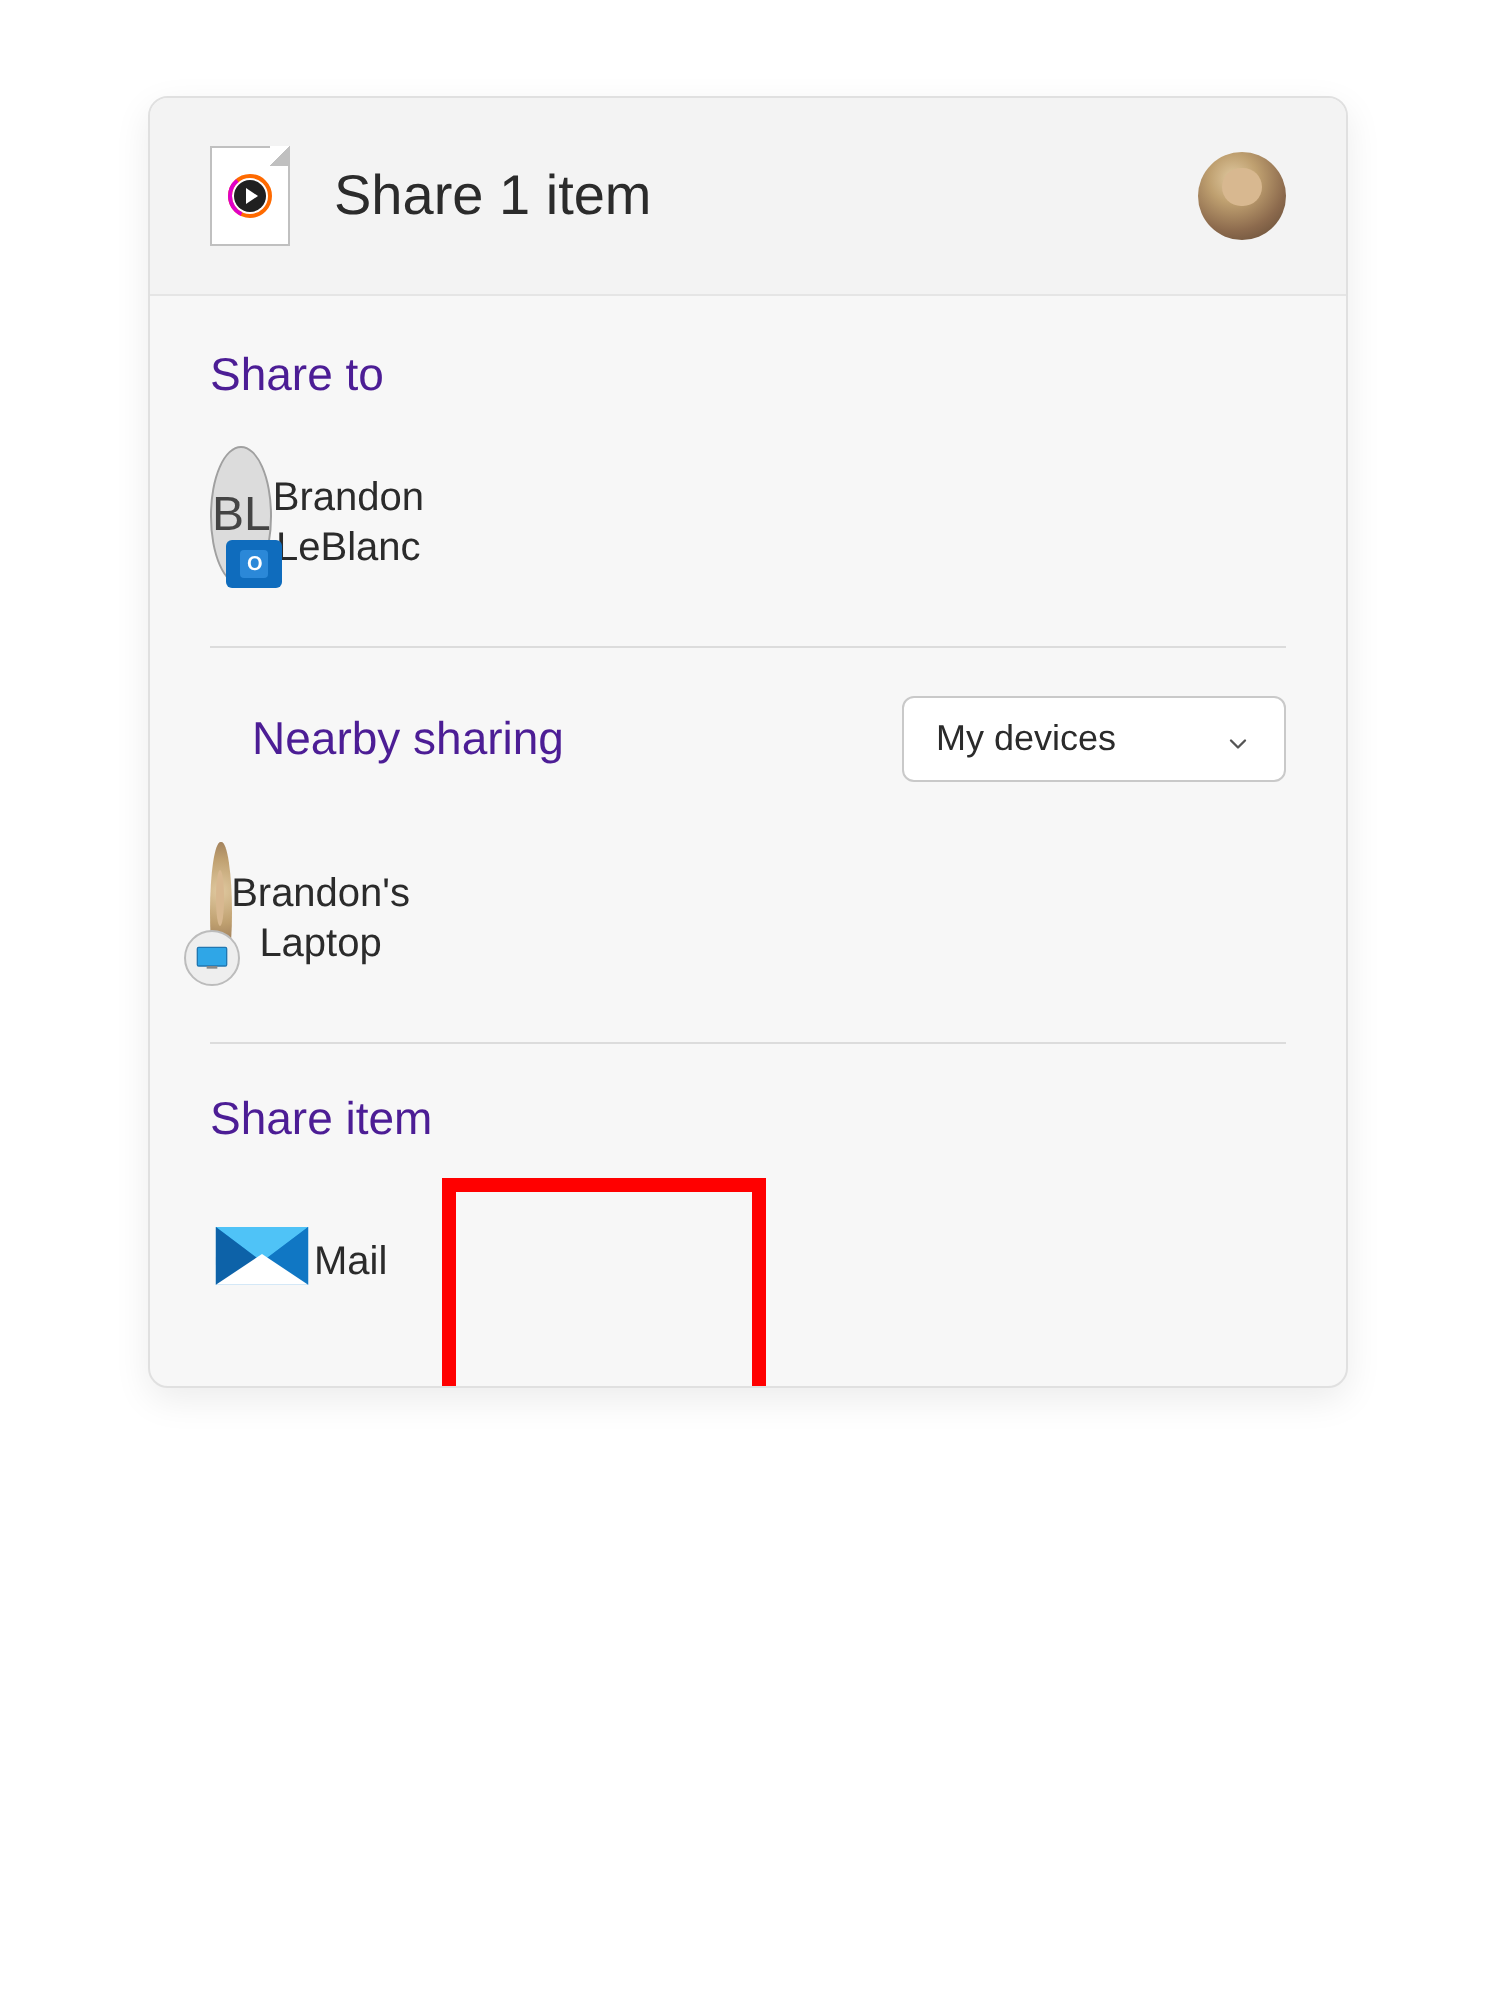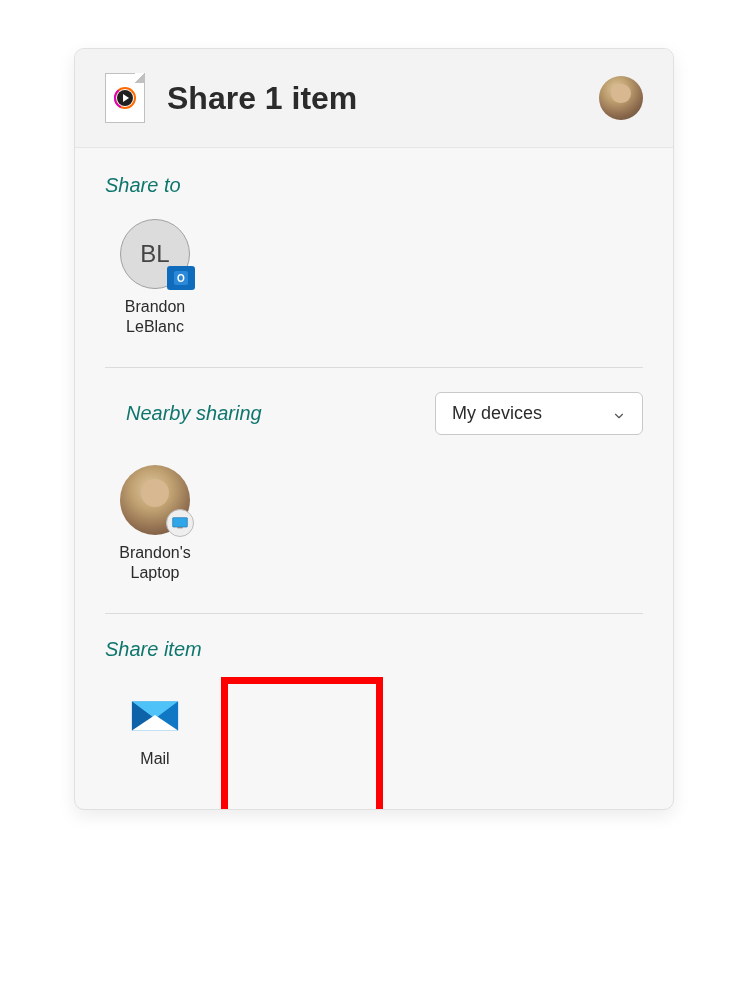--- a/index.html
+++ b/index.html
@@ -43,68 +43,67 @@
     }
     .file-icon::before {
       content: "";
       position: absolute;
       top: -1px; right: -1px;
       width: 10px; height: 10px;
       background: linear-gradient(135deg, #fff 50%, #c0c0c0 50%);
     }
     .file-icon svg { width: 24px; height: 24px; }
     .title {
-      font-size: 32px;
+      font-size: 28px;
       color: #2b2b2b;
-      font-weight: 700;
+      font-weight: 400;
       flex: 1;
     }
     .avatar {
       width: 44px; height: 44px;
       border-radius: 50%;
       background: radial-gradient(circle at 40% 30%, #e0c9a0 0%, #bfa070 30%, #8c6a4d 65%, #5a4532 100%);
       position: relative;
       overflow: hidden;
     }
     .avatar::after {
       content: "";
       position: absolute;
       top: 18%; left: 28%; width: 44%; height: 44%;
       background: #d8b890;
       border-radius: 50%;
     }
     .body {
       padding: 26px 30px 40px 30px;
     }
     .section-label {
-      font-size: 20px;
-      color: #0f766e;
+      font-size: 23px;
+      color: #4c1d95;
       margin-bottom: 22px;
-      font-style: italic;
     }
     .divider {
       border: none;
       border-top: 1px solid #dcdcdc;
       margin: 30px 0 24px 0;
     }
     .row {
       display: flex;
       align-items: flex-start;
       gap: 34px;
     }
     .tile {
       width: 100px;
       display: flex;
-      flex-direction: column;
+      flex-direction: row;
       align-items: center;
       text-align: center;
       cursor: pointer;
     }
     .tile-label {
-      font-size: 16px;
+      font-size: 20px;
       color: #2b2b2b;
       margin-top: 8px;
       line-height: 1.25;
     }
     .contact-circle {
       width: 70px; height: 70px;
       border-radius: 50%;
       background: #dcdcdc;
       border: 1px solid #a0a0a0;
       display: flex;
@@ -136,21 +135,21 @@
       align-items: center;
       justify-content: space-between;
       margin-bottom: 30px;
       margin-left: 21px;
     }
     .dropdown {
       background: #fff;
       border: 1px solid #c9c9c9;
       border-radius: 6px;
       padding: 10px 16px;
-      width: 208px;
+      width: 192px;
       display: flex;
       align-items: center;
       justify-content: space-between;
       font-size: 18px;
       color: #2b2b2b;
       cursor: pointer;
     }
     .chevron {
       width: 14px; height: 14px;
       display: inline-block;

